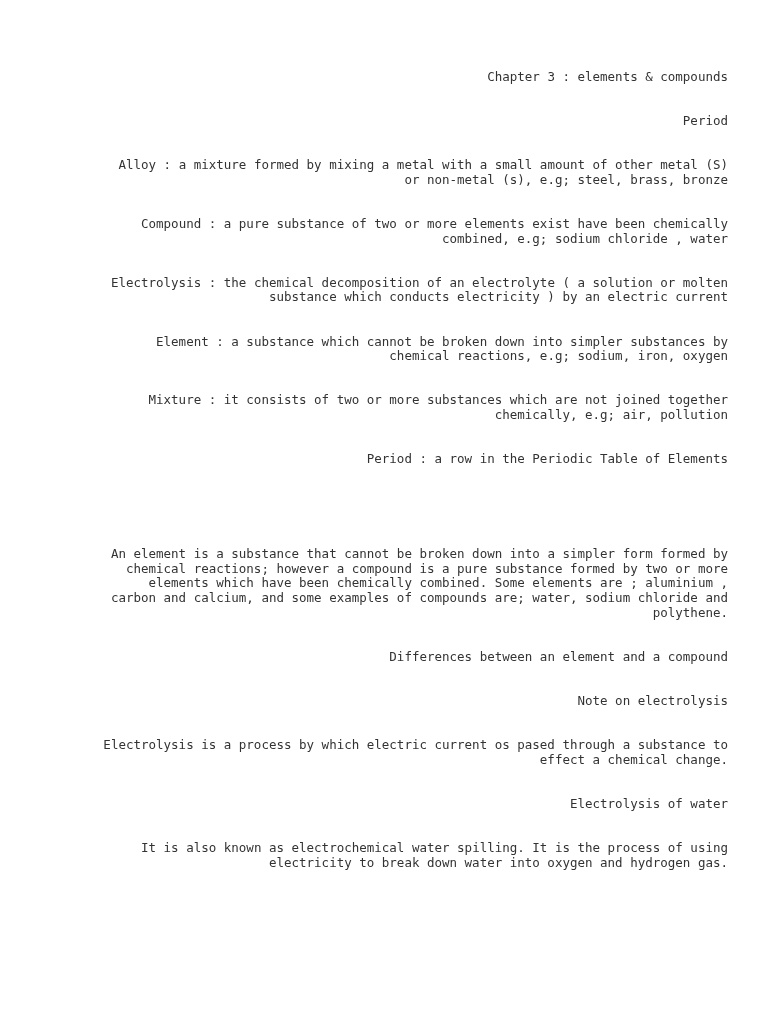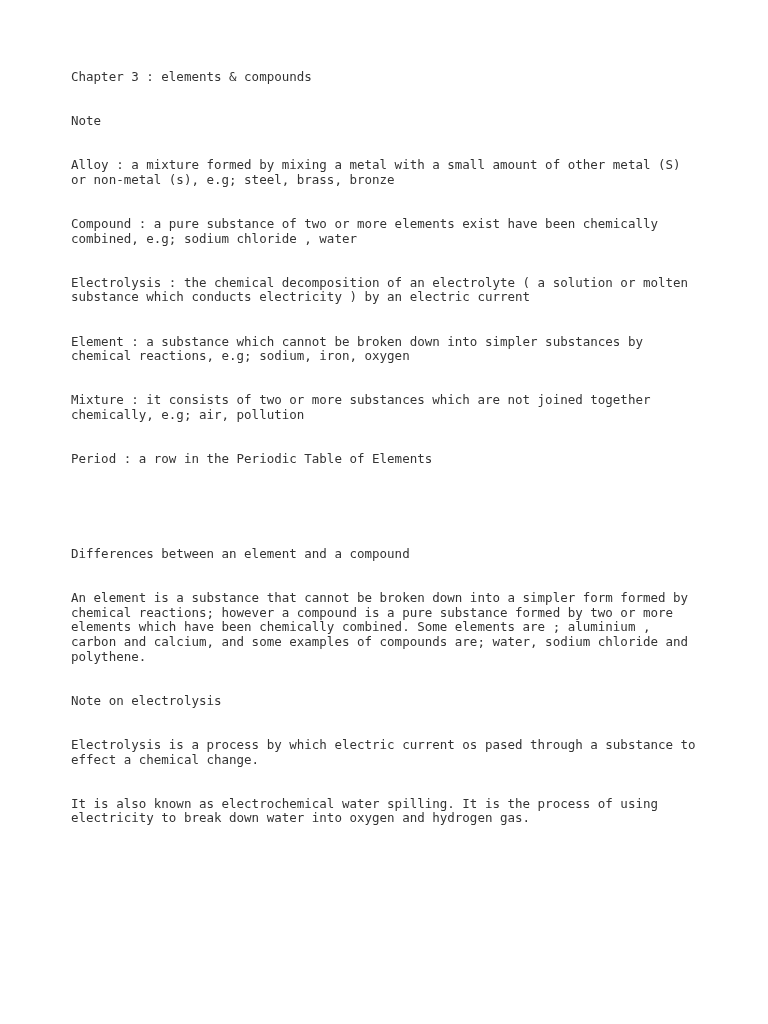--- a/index.html
+++ b/index.html
@@ -24,46 +24,48 @@
     padding: 70px 40px 0 71px;
   }
   .para {
     font-family: "DejaVu Sans Mono", "Liberation Mono", monospace;
     font-size: 12.5px;
     line-height: 14.7px;
     color: #333333;
     white-space: pre;
     margin: 0 0 29.4px 0;
     letter-spacing: 0;
+    text-align: right;
   }
   .para.big-gap {
     margin-bottom: 80px;
   }
 </style>
 </head>
 <body>
 
 <div class="doc-page">
   <div class="para">Chapter 3 : elements &amp; compounds</div>
-  <div class="para">Note</div>
+  <div class="para">Period</div>
   <div class="para">Alloy : a mixture formed by mixing a metal with a small amount of other metal (S)
 or non-metal (s), e.g; steel, brass, bronze</div>
   <div class="para">Compound : a pure substance of two or more elements exist have been chemically
 combined, e.g; sodium chloride , water</div>
   <div class="para">Electrolysis : the chemical decomposition of an electrolyte ( a solution or molten
 substance which conducts electricity ) by an electric current</div>
   <div class="para">Element : a substance which cannot be broken down into simpler substances by
 chemical reactions, e.g; sodium, iron, oxygen</div>
   <div class="para">Mixture : it consists of two or more substances which are not joined together
 chemically, e.g; air, pollution</div>
   <div class="para big-gap">Period : a row in the Periodic Table of Elements</div>
-  <div class="para">Differences between an element and a compound</div>
   <div class="para">An element is a substance that cannot be broken down into a simpler form formed by
 chemical reactions; however a compound is a pure substance formed by two or more
 elements which have been chemically combined. Some elements are ; aluminium ,
 carbon and calcium, and some examples of compounds are; water, sodium chloride and
 polythene.</div>
+  <div class="para">Differences between an element and a compound</div>
   <div class="para">Note on electrolysis</div>
   <div class="para">Electrolysis is a process by which electric current os pased through a substance to
 effect a chemical change.</div>
+  <div class="para">Electrolysis of water</div>
   <div class="para">It is also known as electrochemical water spilling. It is the process of using
 electricity to break down water into oxygen and hydrogen gas.</div>
 </div>
 
 </body></html>

